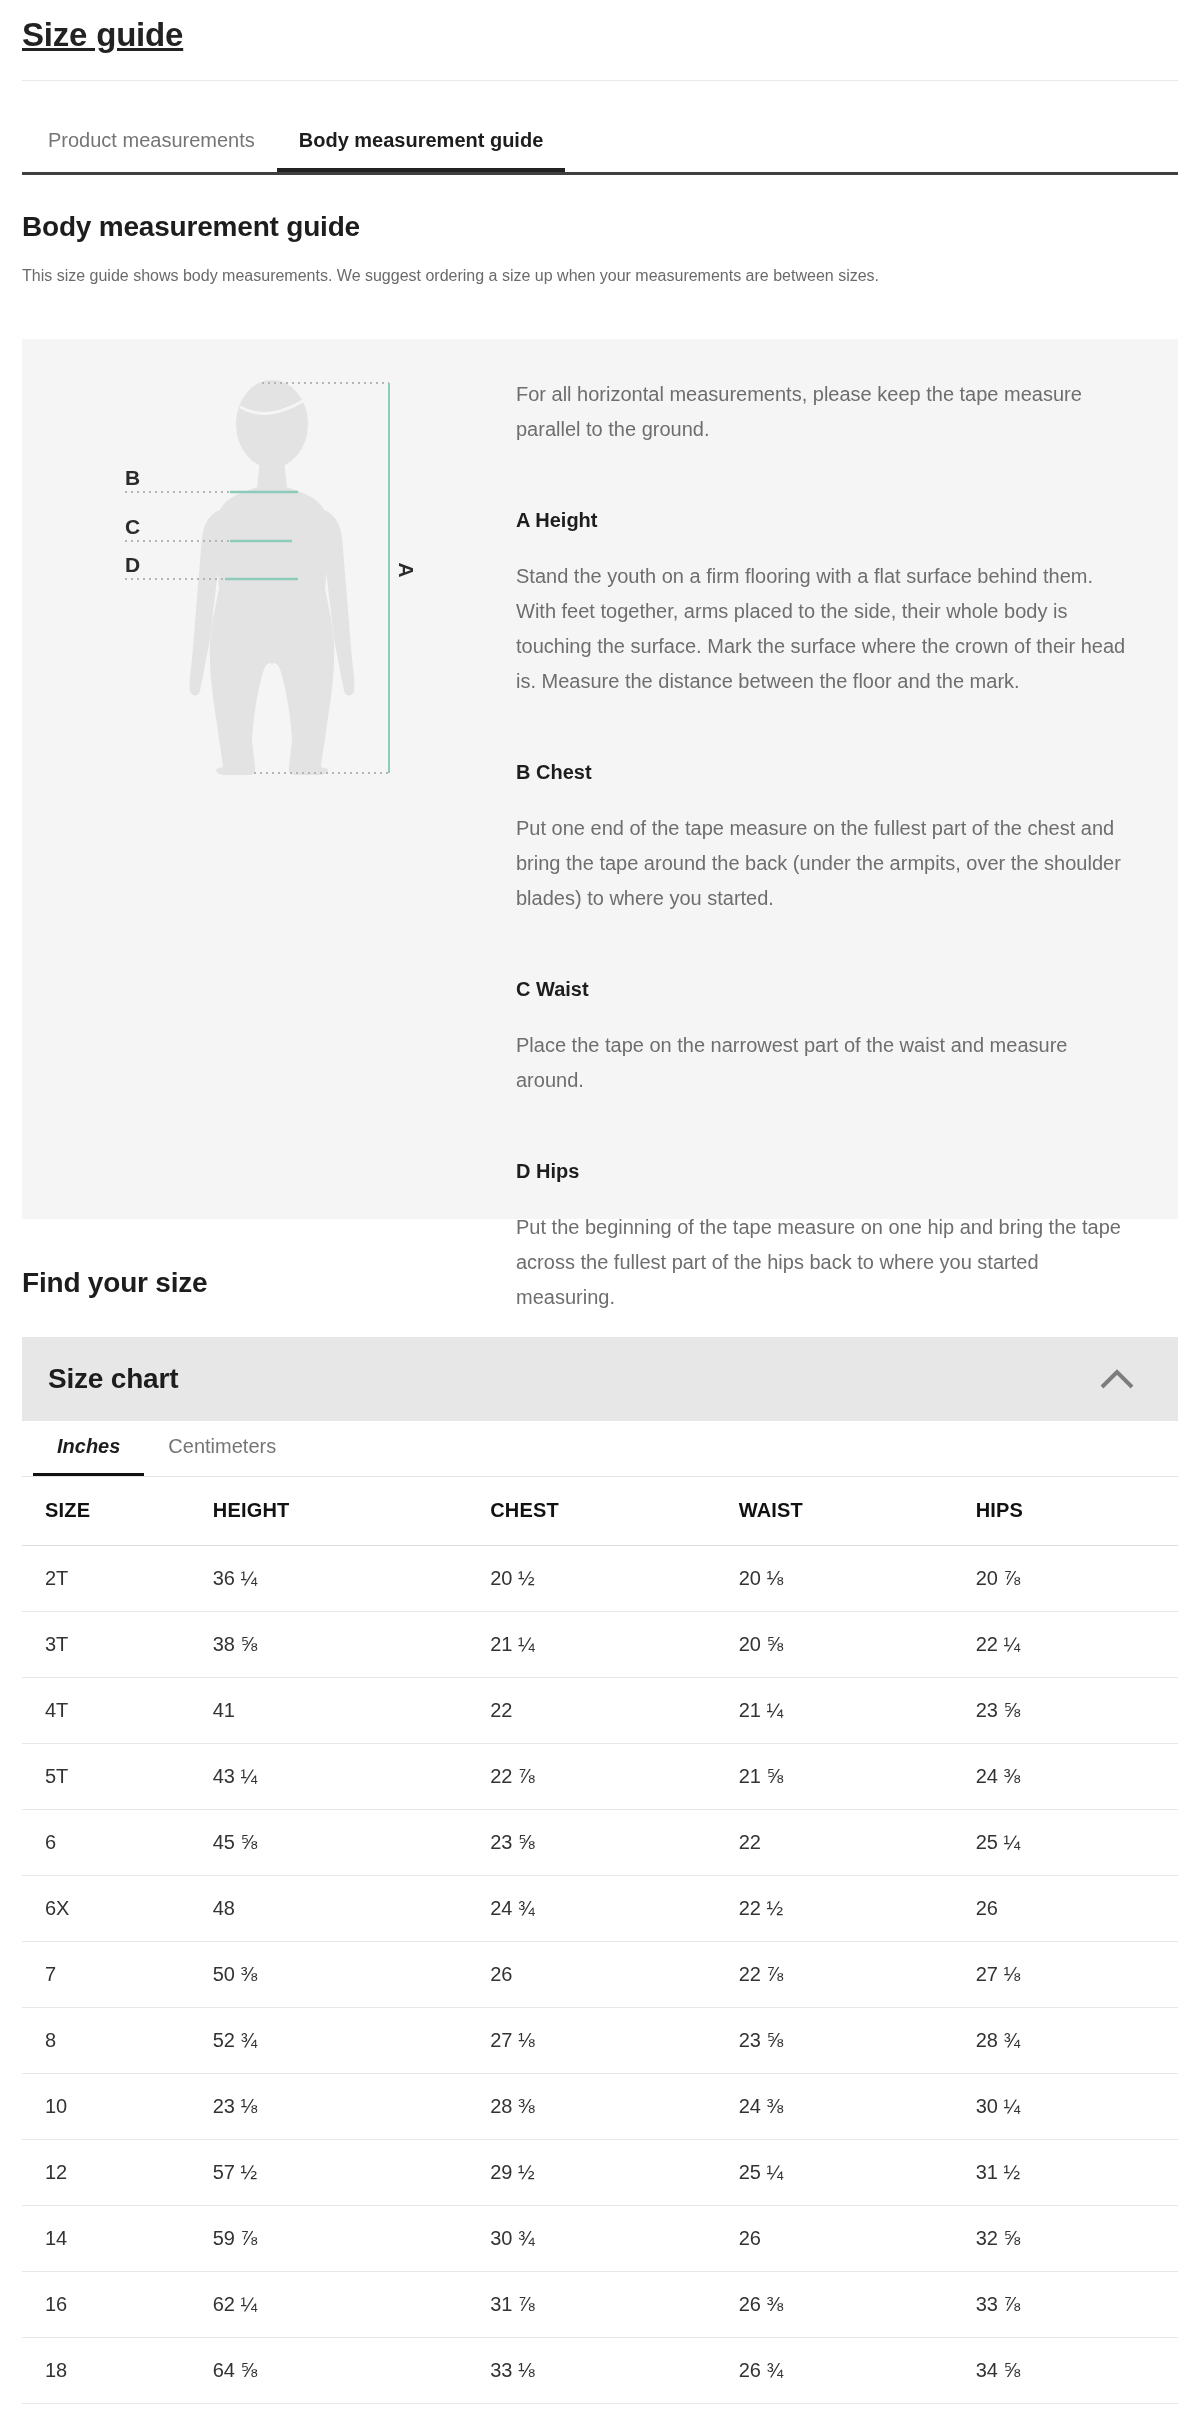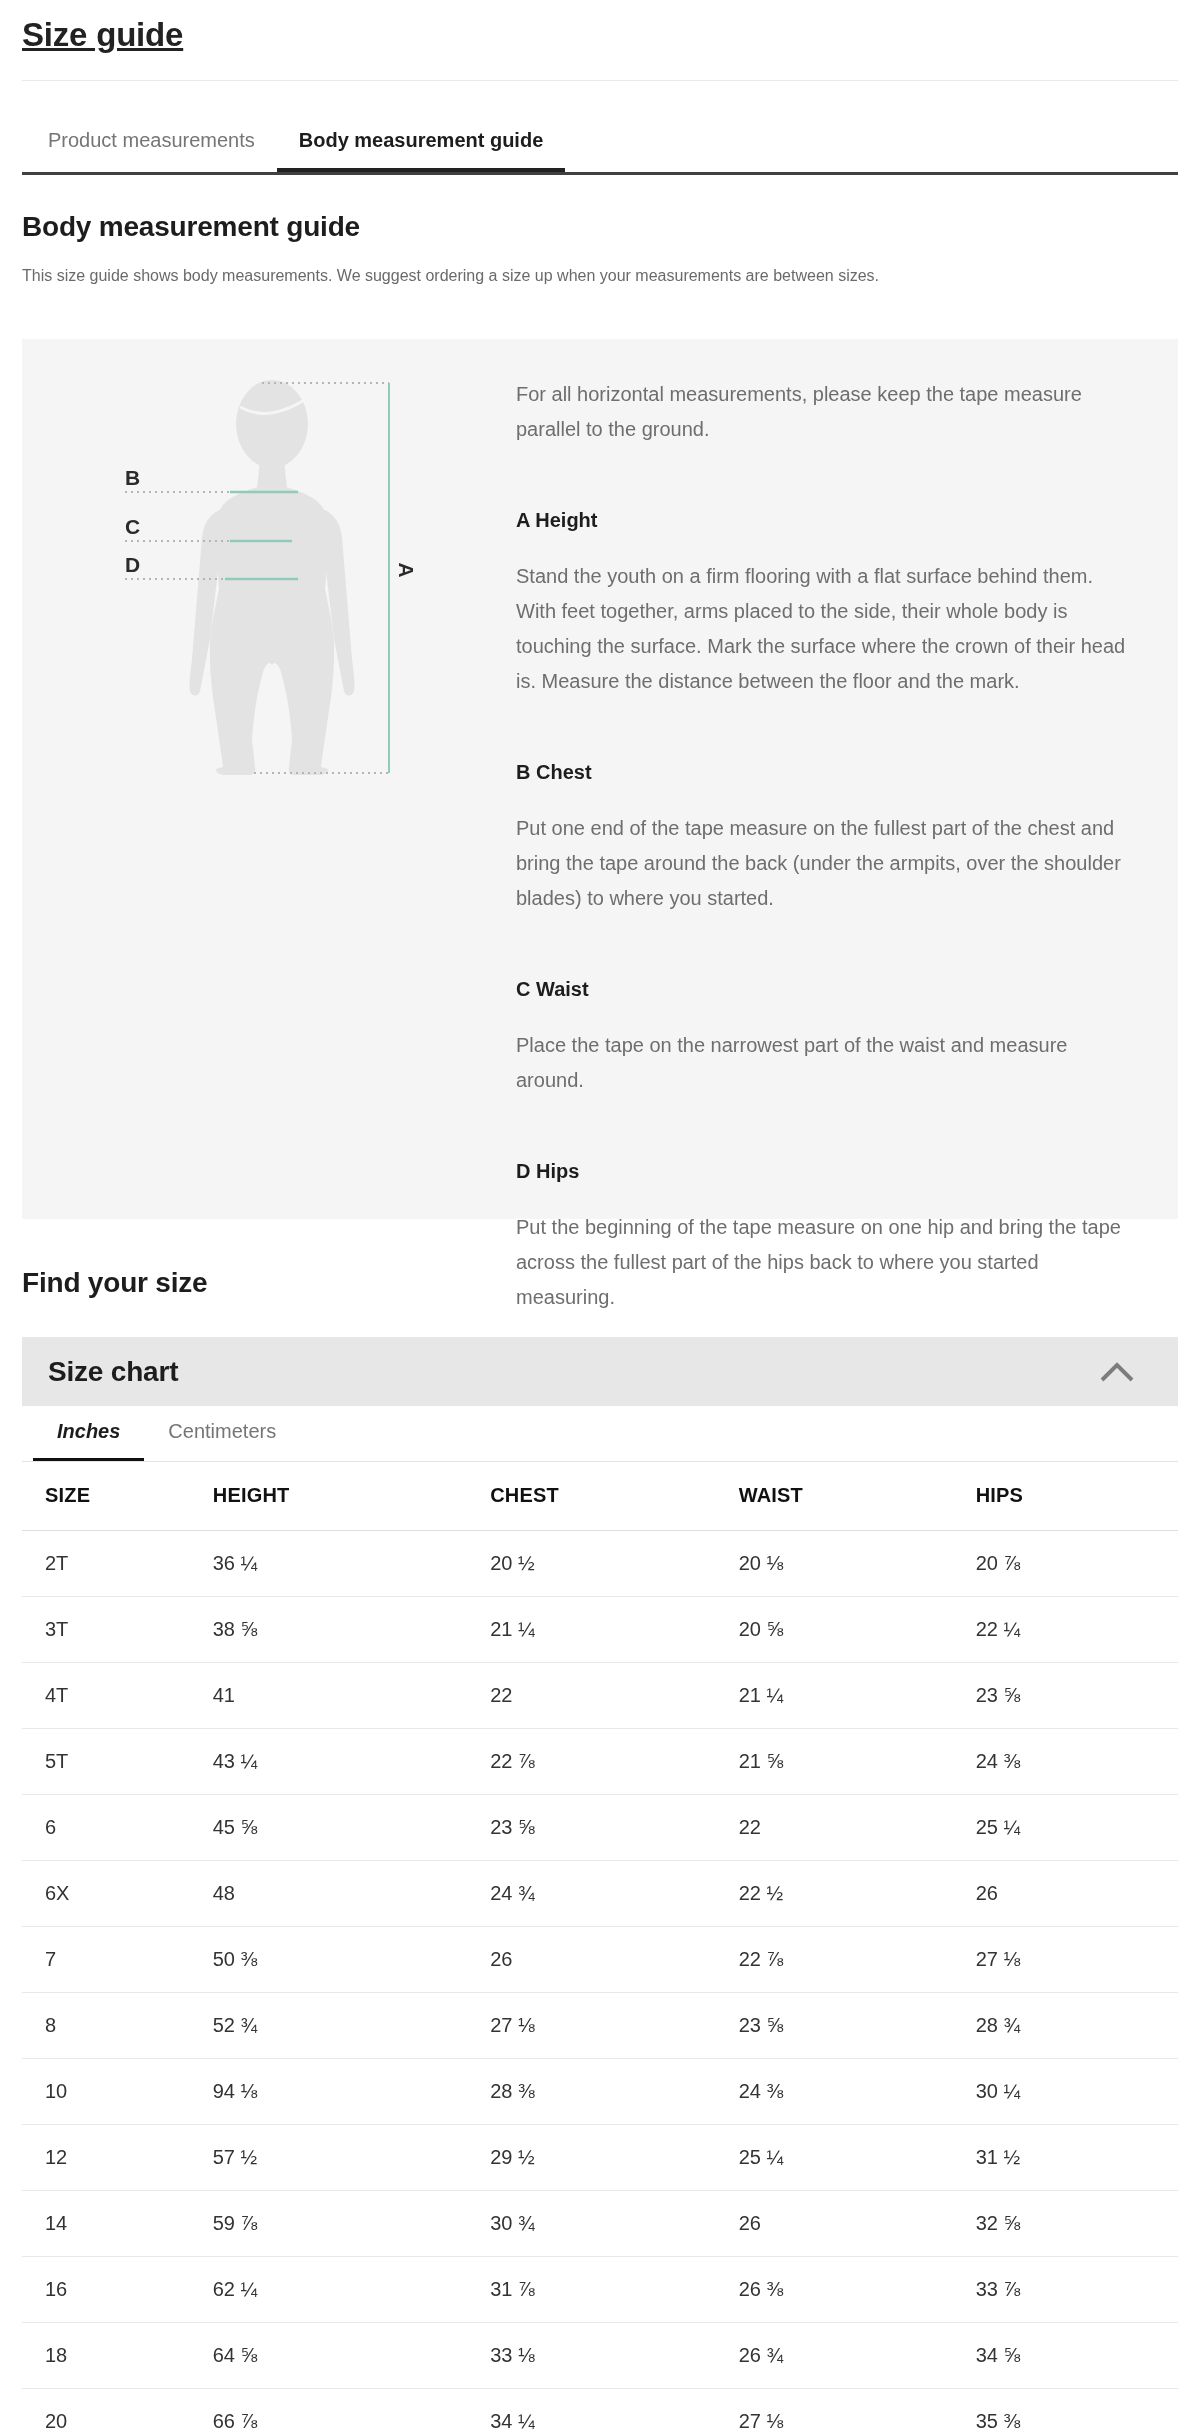--- a/index.html
+++ b/index.html
@@ -22,21 +22,21 @@
   .panel-left svg { display: block; }
   .panel-right { flex: 1 1 auto; padding: 38px 48px 0 6px; }
   .panel-right p.intro { font-size: 20px; color: #6e6e6e; line-height: 35px; }
   .m-section { margin-top: 62px; }
   .m-section h3 { font-size: 20px; font-weight: bold; color: #1d1d1d; margin-bottom: 27px; }
   .m-section p { font-size: 20px; color: #6e6e6e; line-height: 35px; }
 
   h2.find-size { margin-top: 48px; }
 
   .banner { display: flex; justify-content: space-between; align-items: center; background: #e7e7e7;
-            height: 69px; padding: 0 42px 0 26px; margin-top: 38px; cursor: pointer; }
+            height: 84px; padding: 0 42px 0 26px; margin-top: 38px; cursor: pointer; }
   .banner .banner-title { font-size: 28px; font-weight: bold; color: #1d1d1d; letter-spacing: -0.2px; }
 
   .unit-tabs { display: flex; border-bottom: 1px solid #e3e3e3; padding-left: 11px; }
   .unit-tabs .utab { padding: 14px 24px 18px; font-size: 20px; color: #757575; cursor: pointer; }
   .unit-tabs .utab.active { color: #1d1d1d; font-weight: bold; box-shadow: inset 0 -3px 0 #111; font-style: italic; }
 
   table.size-table { width: 100%; border-collapse: collapse; font-size: 20px; table-layout: fixed; }
   table.size-table th { text-align: left; font-weight: bold; color: #111; padding: 22px 0 23px;
                         border-bottom: 1px solid #dedede; letter-spacing: 0.2px; }
   table.size-table td { text-align: left; padding: 21px 0; border-bottom: 1px solid #e8e8e8; color: #333; }
@@ -214,21 +214,21 @@
         </tr>
         <tr>
           <td>8</td>
           <td>52 ¾</td>
           <td>27 ⅛</td>
           <td>23 ⅝</td>
           <td>28 ¾</td>
         </tr>
         <tr>
           <td>10</td>
-          <td>94 ⅛</td>
+          <td>23 ⅛</td>
           <td>28 ⅜</td>
           <td>24 ⅜</td>
           <td>30 ¼</td>
         </tr>
         <tr>
           <td>12</td>
           <td>57 ½</td>
           <td>29 ½</td>
           <td>25 ¼</td>
           <td>31 ½</td>

